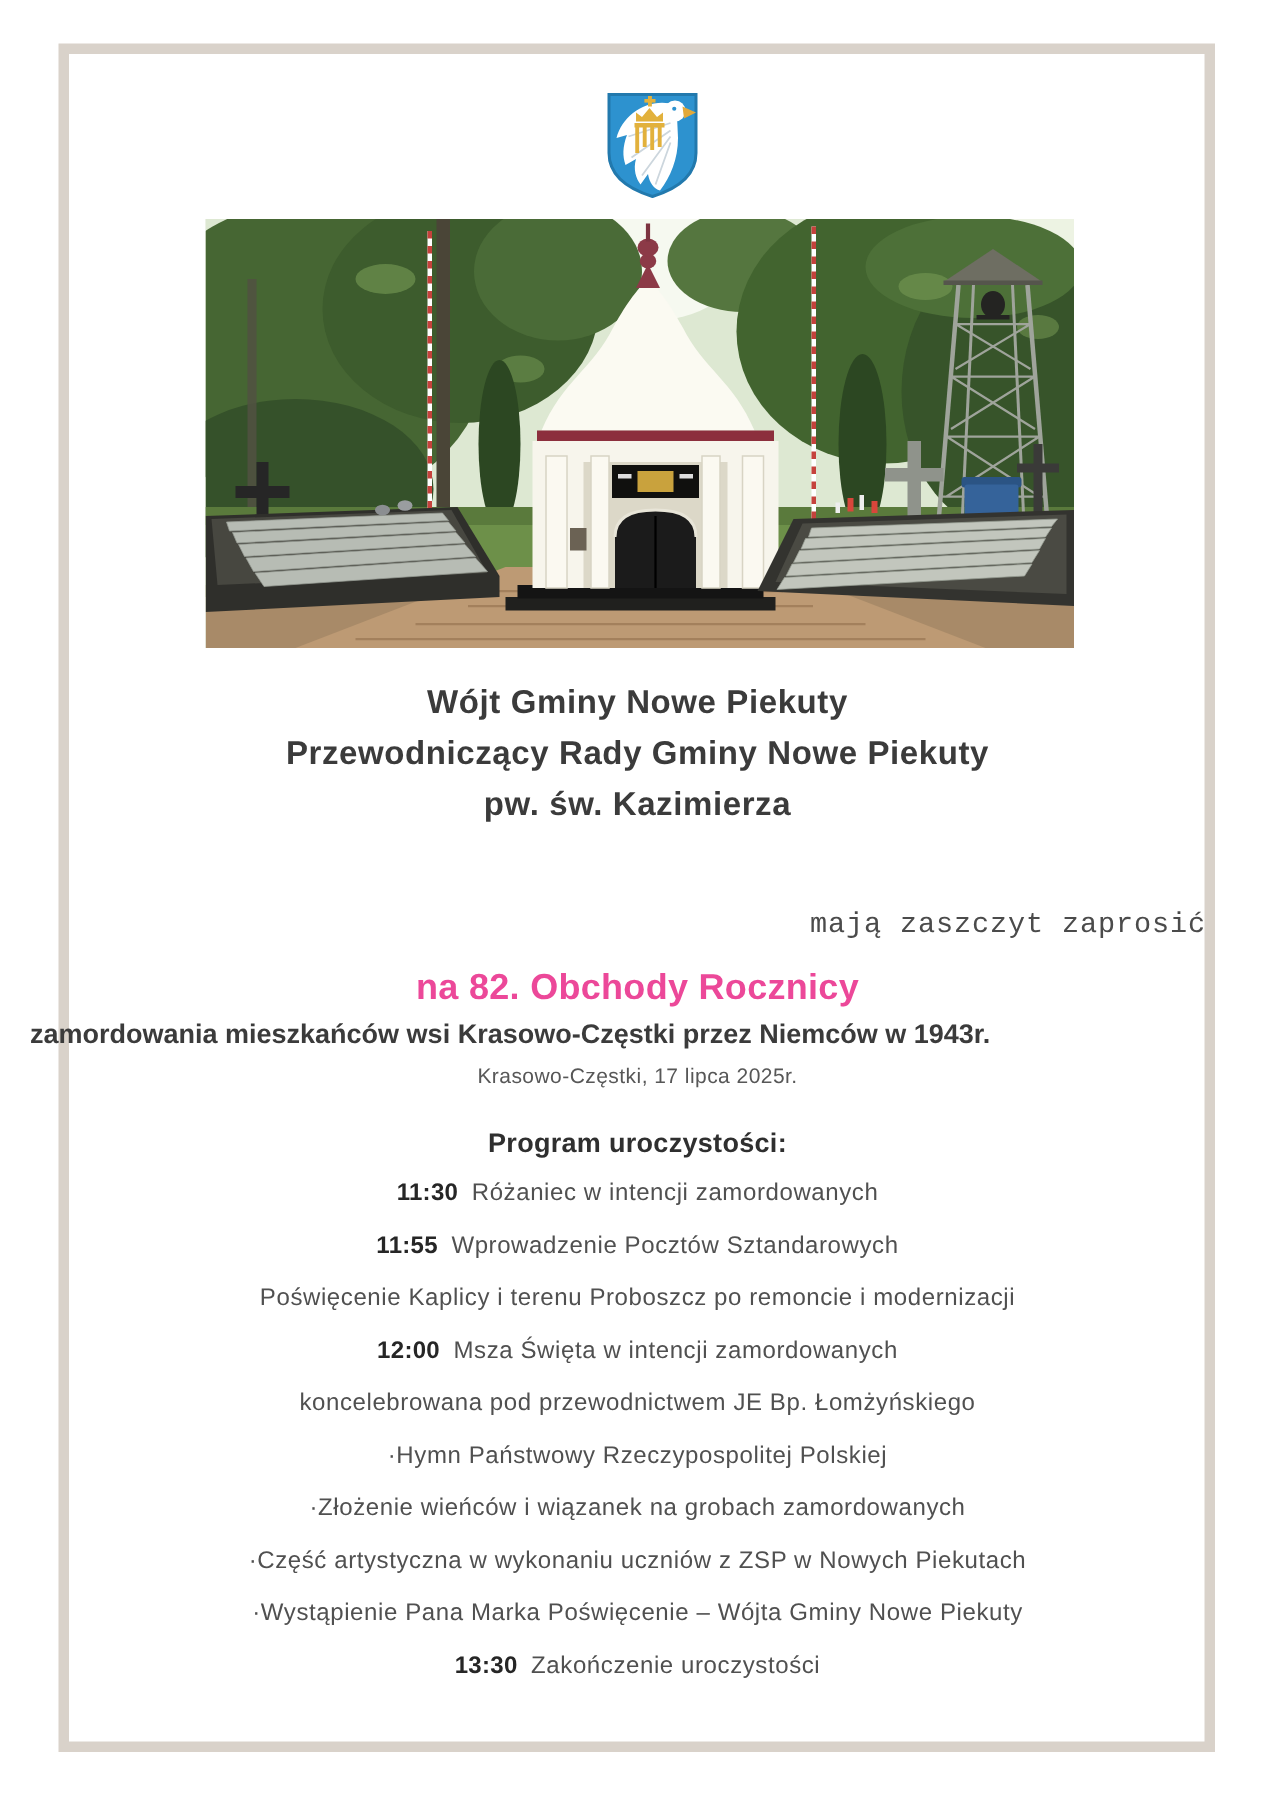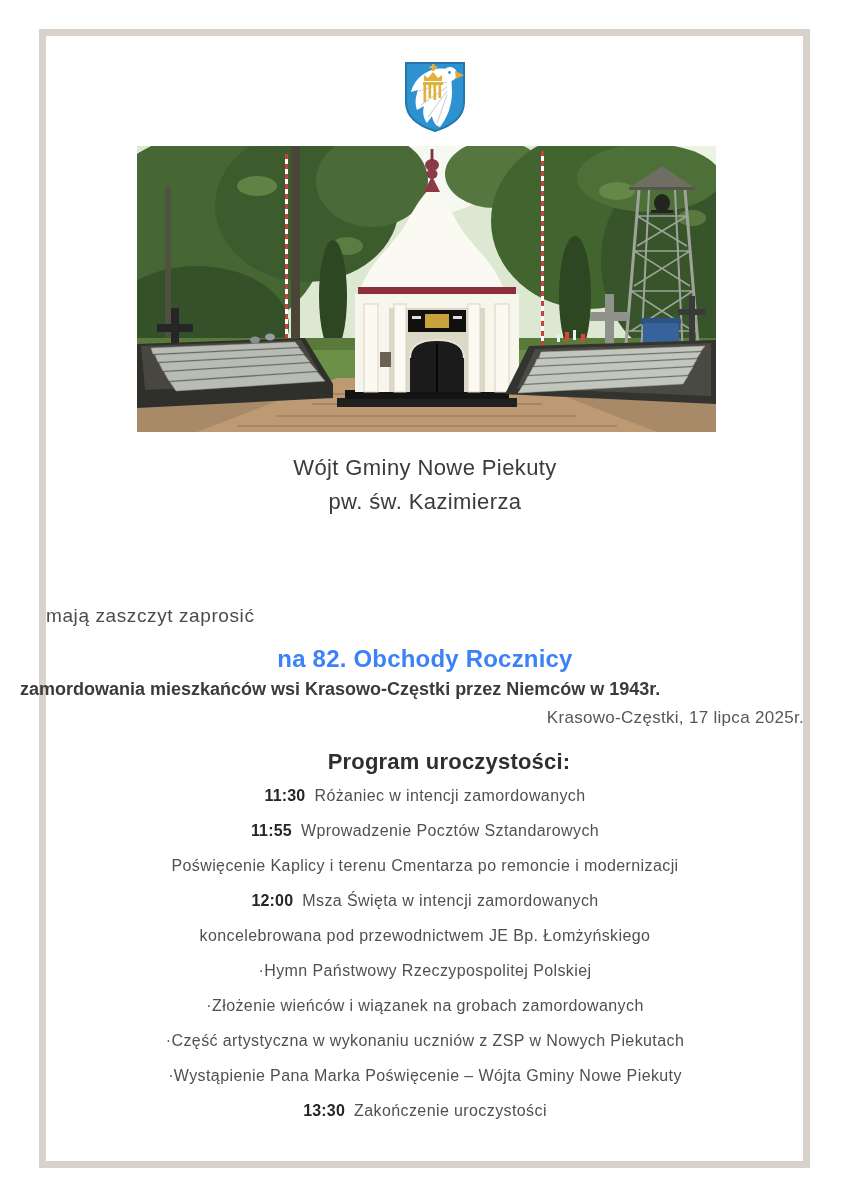--- a/index.html
+++ b/index.html
@@ -15,43 +15,43 @@
   .crest{
     position:absolute;top:60px;left:50%;transform:translateX(-50%);
     width:64px;height:74px;margin-left:10px;
   }
   .photo{
     position:absolute;left:137px;top:146px;width:579px;height:286px;
     overflow:hidden;background:#dde8d2;
   }
   .headings{
     position:absolute;left:46px;top:451px;width:758px;text-align:center;
-    font-weight:normal;font-size:22px;line-height:34px;color:#3b3b3b;
+    font-weight:bold;font-size:22px;line-height:34px;color:#3b3b3b;
     letter-spacing:.4px;
   }
   .h-line{white-space:pre-wrap;}
   .invite{
-    position:absolute;left:46px;top:604px;width:758px;text-align:left;
-    font-size:19px;line-height:24px;color:#4b4b4b;letter-spacing:.6px;
+    position:absolute;left:46px;top:604px;width:758px;text-align:right;
+    font-size:19px;line-height:24px;color:#4b4b4b;letter-spacing:.6px;font-family:Liberation Mono, monospace;
   }
   .event-title{
     position:absolute;left:46px;top:645px;width:758px;text-align:center;
-    font-weight:bold;font-size:24px;line-height:28px;color:#3b82f6;letter-spacing:.2px;
+    font-weight:bold;font-size:24px;line-height:28px;color:#ec4899;letter-spacing:.2px;
   }
   .event-subtitle{
     position:absolute;left:20px;top:679px;width:810px;text-align:left;
     font-weight:bold;font-size:18px;line-height:21px;color:#3b3b3b;
   }
   .event-date{
-    position:absolute;left:46px;top:707px;width:758px;text-align:right;
-    font-size:17px;line-height:21px;color:#575757;letter-spacing:.3px;
+    position:absolute;left:46px;top:707px;width:758px;text-align:center;
+    font-size:14px;line-height:21px;color:#575757;letter-spacing:.3px;
   }
   .program-heading{
     position:absolute;left:46px;top:751px;width:758px;text-align:center;
-    font-weight:bold;font-size:22px;line-height:22px;color:#2f2f2f;letter-spacing:.2px;margin-left:24px;
+    font-weight:bold;font-size:18px;line-height:22px;color:#2f2f2f;letter-spacing:.2px;
   }
   .program-list{
     position:absolute;left:20px;top:786px;width:810px;text-align:center;
   }
   .program-row{
     font-size:16px;line-height:20px;margin-bottom:15px;color:#505050;
     letter-spacing:.4px;white-space:pre-wrap;
   }
   .program-row .time{font-weight:bold;color:#262626;margin-right:9px;letter-spacing:.2px;margin-top:48px;}
 </style>
@@ -185,35 +185,36 @@
 
     <rect x="428" y="186" width="4" height="9" fill="#d8463b"></rect>
     <rect x="436" y="184" width="3" height="10" fill="#eeeeee"></rect>
     <rect x="444" y="188" width="4" height="8" fill="#d8463b"></rect>
     <rect x="420" y="189" width="3" height="7" fill="#eeeeee"></rect>
   </svg>
 </div>
 
 <div class="headings">
   <div class="h-line">Wójt Gminy Nowe Piekuty</div>
+  <div class="h-line">Przewodniczący Rady Gminy Nowe Piekuty</div>
   <div class="h-line">pw. św. Kazimierza</div>
 </div>
 
 <div class="invite">mają zaszczyt zaprosić</div>
 
 <div class="event-title">na 82. Obchody Rocznicy</div>
 <div class="event-subtitle">zamordowania mieszkańców wsi Krasowo-Częstki przez Niemców w 1943r.</div>
 <div class="event-date">Krasowo-Częstki, 17 lipca 2025r.</div>
 
 <div class="program-heading">Program uroczystości:</div>
 
 <div class="program-list">
     <div class="program-row"><span class="time">11:30</span><span>Różaniec w intencji zamordowanych</span></div>
     <div class="program-row"><span class="time">11:55</span><span>Wprowadzenie Pocztów Sztandarowych</span></div>
-    <div class="program-row"><span>Poświęcenie Kaplicy i terenu Cmentarza po remoncie i modernizacji</span></div>
+    <div class="program-row"><span>Poświęcenie Kaplicy i terenu Proboszcz po remoncie i modernizacji</span></div>
     <div class="program-row"><span class="time">12:00</span><span>Msza Święta w intencji zamordowanych</span></div>
     <div class="program-row"><span>koncelebrowana pod przewodnictwem JE Bp. Łomżyńskiego</span></div>
     <div class="program-row"><span>·Hymn Państwowy Rzeczypospolitej Polskiej</span></div>
     <div class="program-row"><span>·Złożenie wieńców i wiązanek na grobach zamordowanych</span></div>
     <div class="program-row"><span>·Część artystyczna w wykonaniu uczniów z ZSP w Nowych Piekutach</span></div>
     <div class="program-row"><span>·Wystąpienie Pana Marka Poświęcenie – Wójta Gminy Nowe Piekuty</span></div>
     <div class="program-row"><span class="time">13:30</span><span>Zakończenie uroczystości</span></div>
   </div>
 
 </body></html>

